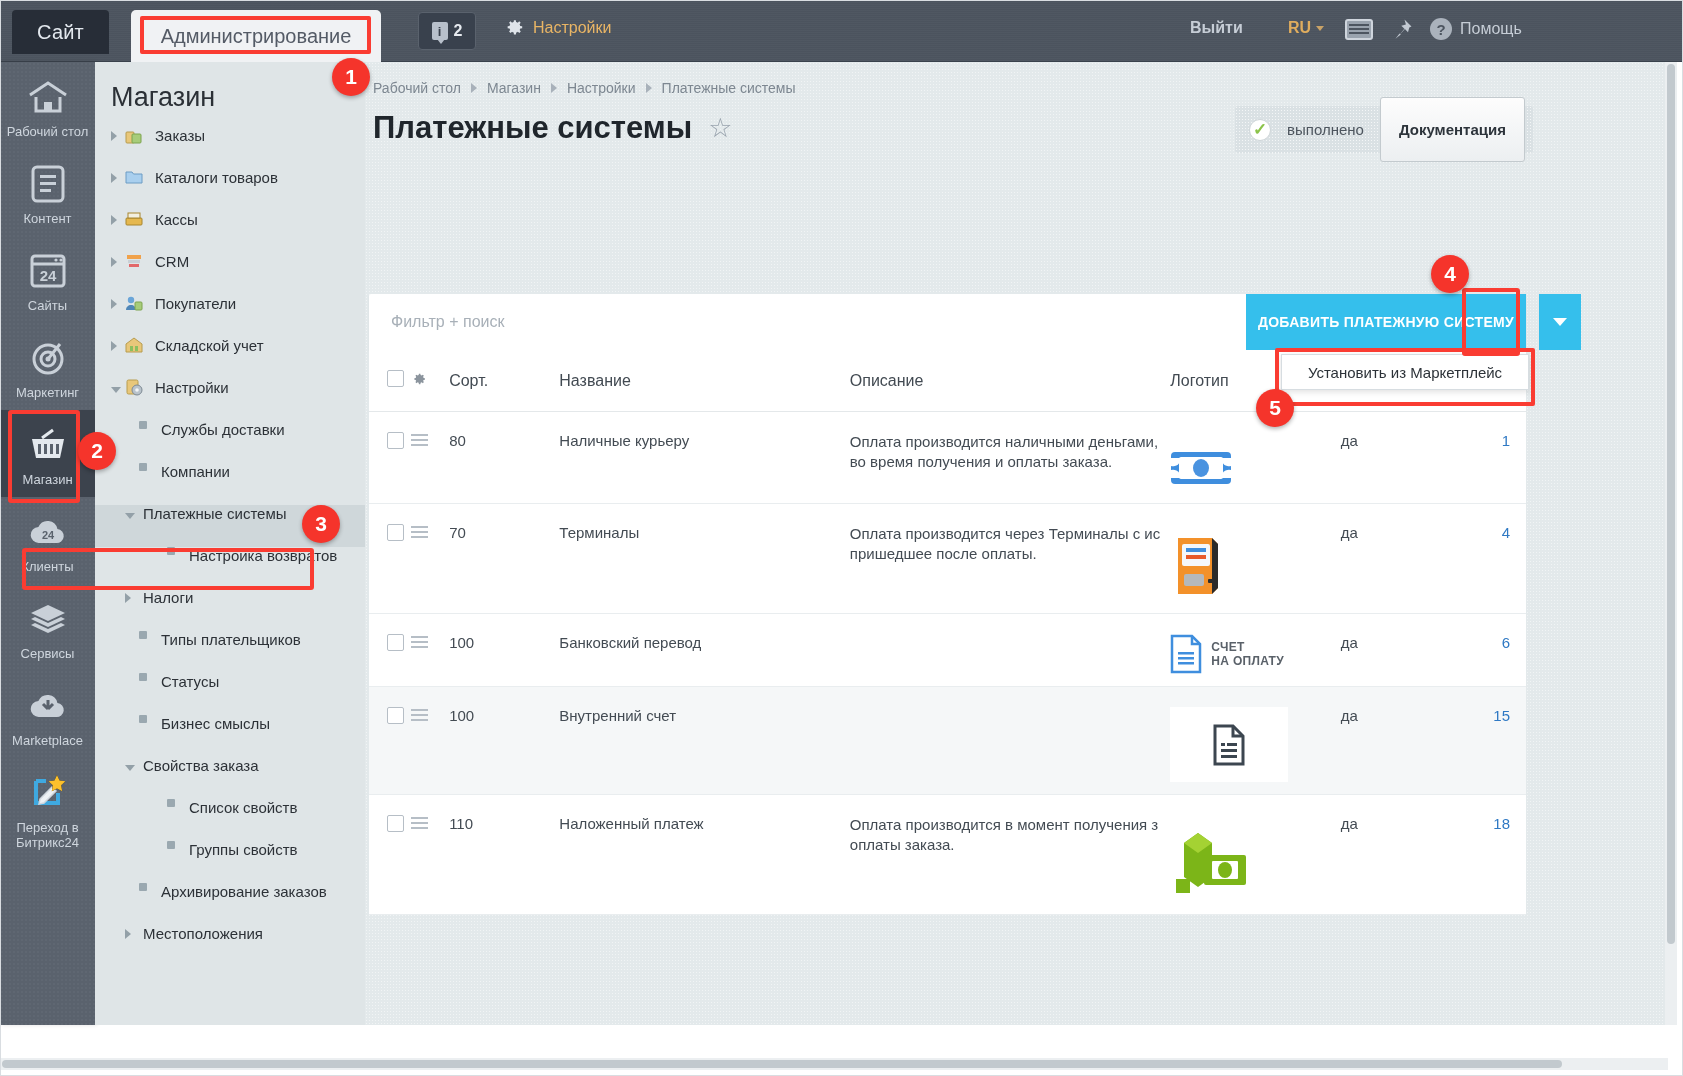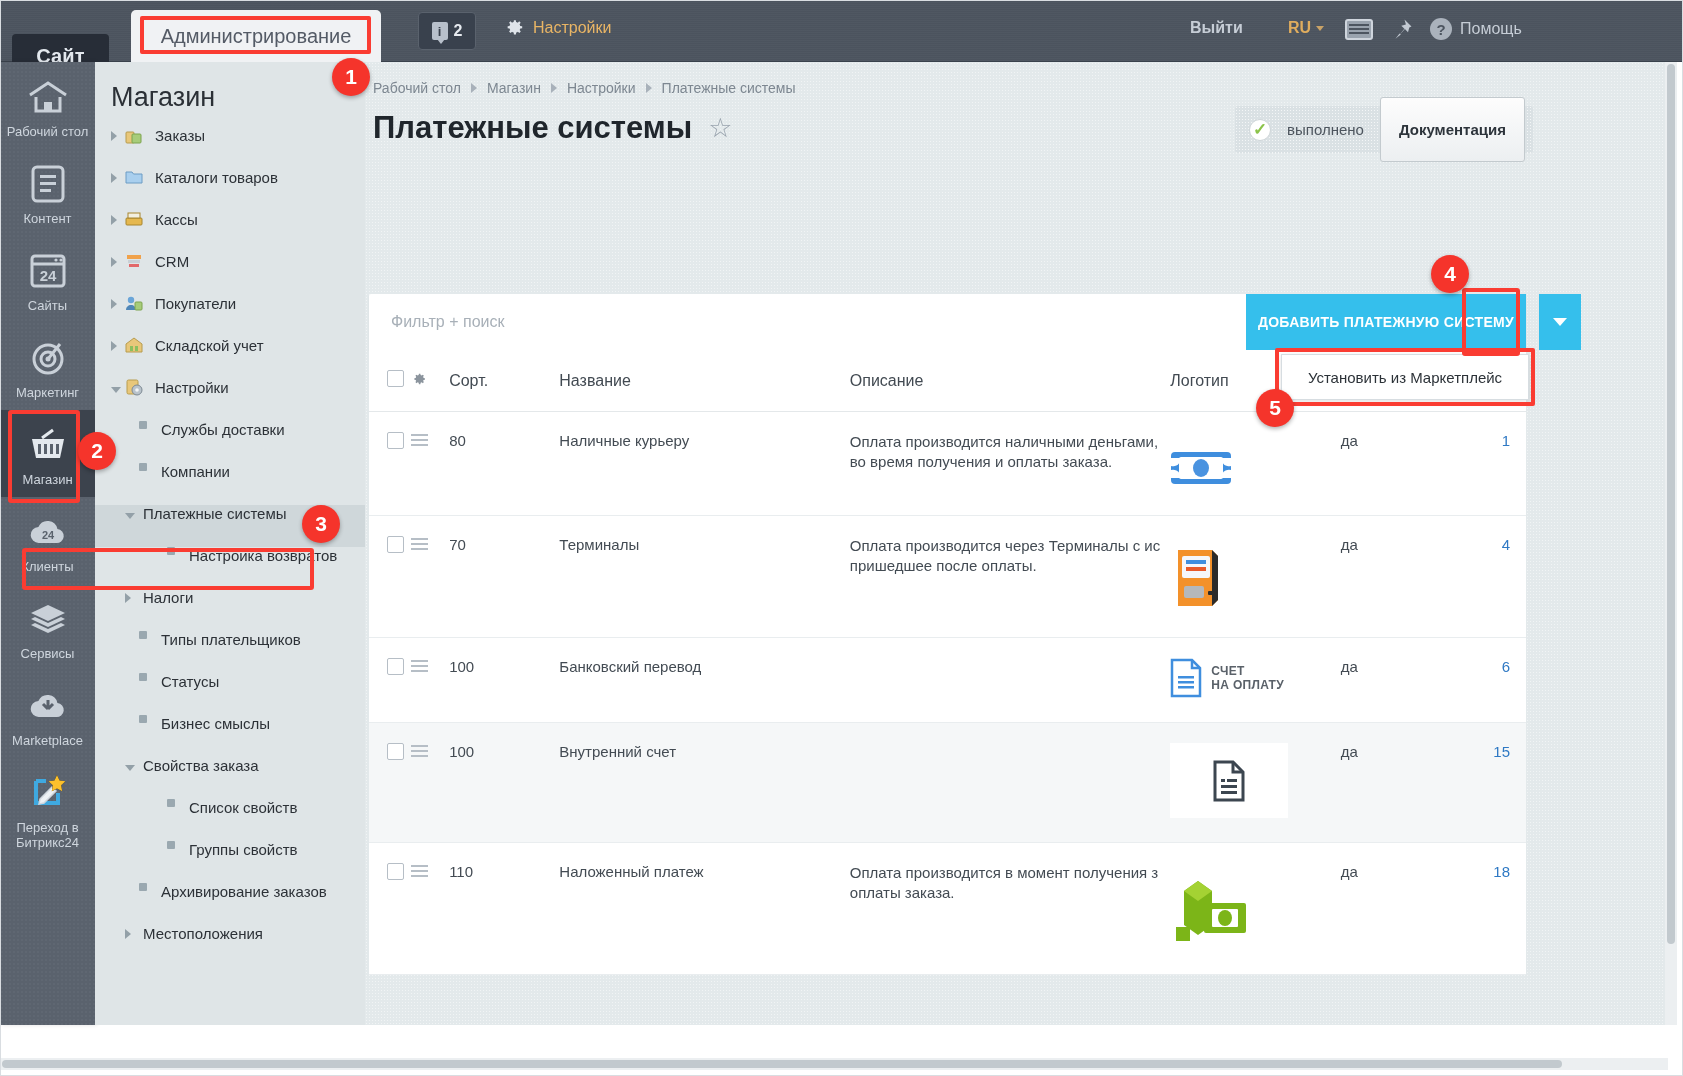--- a/index.html
+++ b/index.html
@@ -23,24 +23,23 @@
     background: #4d5560;
     background-image: repeating-linear-gradient(0deg, rgba(255,255,255,.015) 0 1px, rgba(0,0,0,.02) 1px 2px);
     border-bottom: 1px solid #3a424c;
   }
   .tab-site {
     position: absolute; left: 12px; top: 10px;
     width: 97px; height: 44px;
     background: #272d37;
     border-radius: 4px 4px 0 0;
     color: #e3e8ee;
-    font-size: 20px; font-weight: bold;
+    font-size: 20px; font-weight: normal;
     display: flex; align-items: center; justify-content: center;
     letter-spacing: .2px;
-    margin-top: 24px;
   }
   .tab-admin {
     position: absolute; left: 131px; top: 10px;
     width: 250px; height: 52px;
     background: #f0f2f4;
     border-radius: 5px 5px 0 0;
     color: #545b66;
     font-size: 20px;
     display: flex; align-items: center; justify-content: center;
   }
@@ -261,21 +260,21 @@
     border-left: 7px solid transparent; border-right: 7px solid transparent;
     border-top: 8px solid #fff;
   }
   .hl-caret {
     position: absolute; left: 1097px; top: 226px;
     width: 58px; height: 68px;
     border: 4px solid #fa3c32; border-radius: 3px; pointer-events:none;
   }
   .dropdown {
     position: absolute; left: 916px; top: 292px;
-    width: 248px; height: 46px;
+    width: 248px; height: 36px;
     background: #fff; border: 1px solid #d7dde1;
     display:flex; align-items:center; justify-content:center;
     font-size: 15px; color: #2c3238;
     box-shadow: 0 2px 6px rgba(0,0,0,.12);
   }
   .hl-dropdown {
     position: absolute; left: 910px; top: 286px;
     width: 260px; height: 58px;
     border: 4px solid #fa3c32; border-radius: 2px; pointer-events:none;
   }
@@ -285,21 +284,21 @@
     table-layout: fixed;
   }
   table.grid th {
     font-size: 16px; font-weight: normal; color: #424a52;
     text-align: left; padding: 20px 0 20px 0;
     border-bottom: 1px solid #e4e8ea;
     background: #fff;
   }
   table.grid td {
     font-size: 15px; color: #434b53; vertical-align: top;
-    padding: 20px 0 24px 0;
+    padding: 20px 0 12px 0;
     border-bottom: 1px solid #e9edef;
   }
   tr.alt td { background: #f5f7f8; }
   .col-chk  { width: 42px; padding-left: 18px !important; }
   .col-drag { width: 38px; }
   .col-sort { width: 110px; }
   .col-name { width: 290px; }
   .col-desc { width: 320px; }
   .col-logo { width: 170px; }
   .col-act  { width: 100px; }

